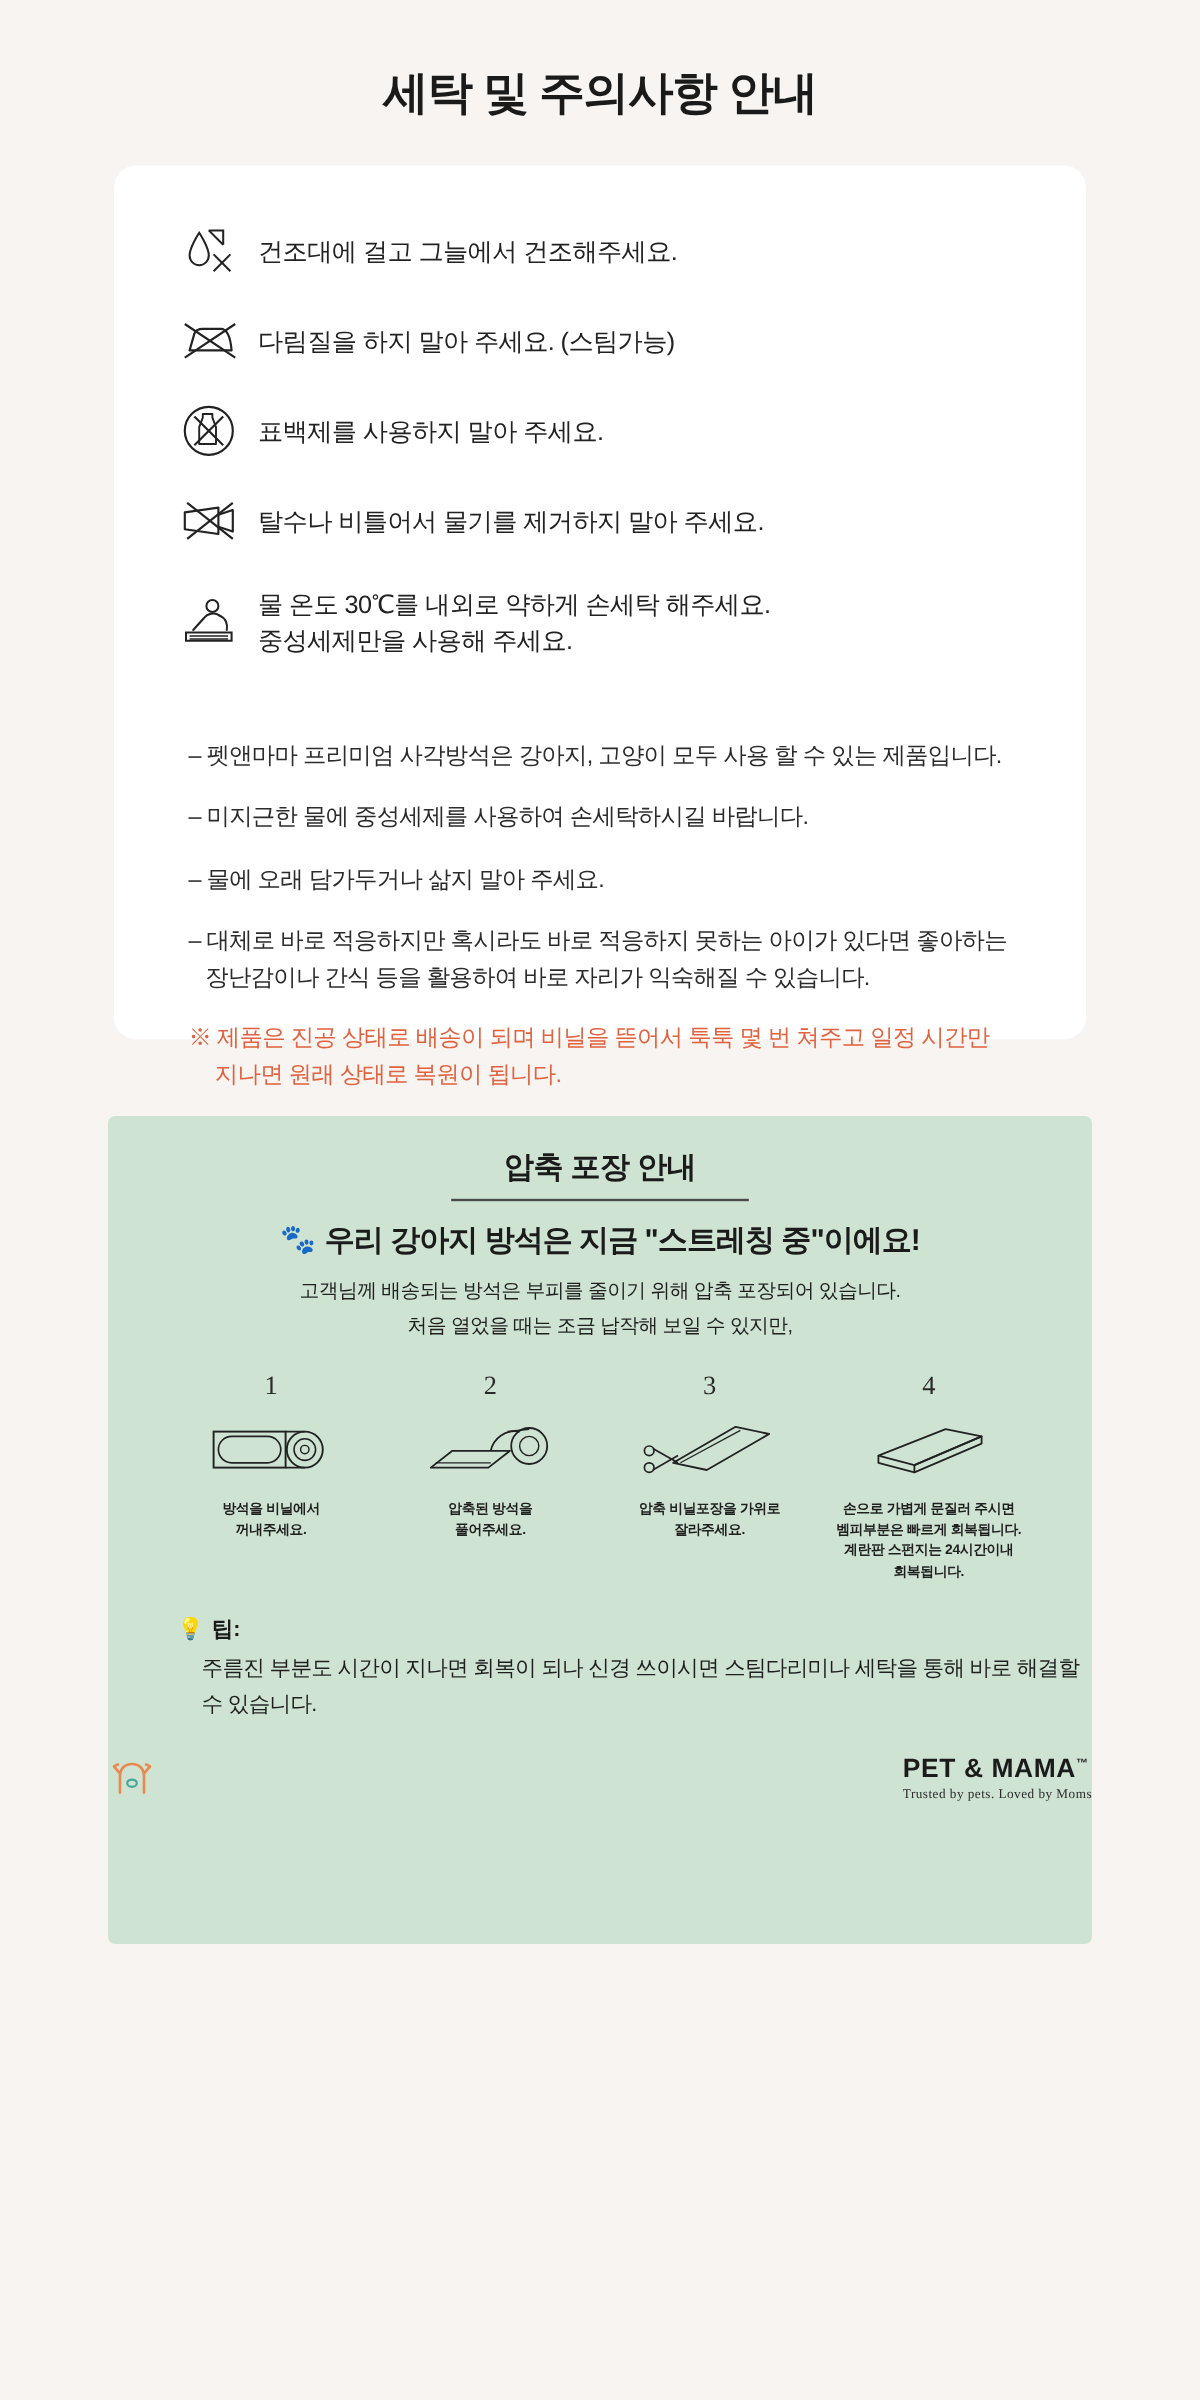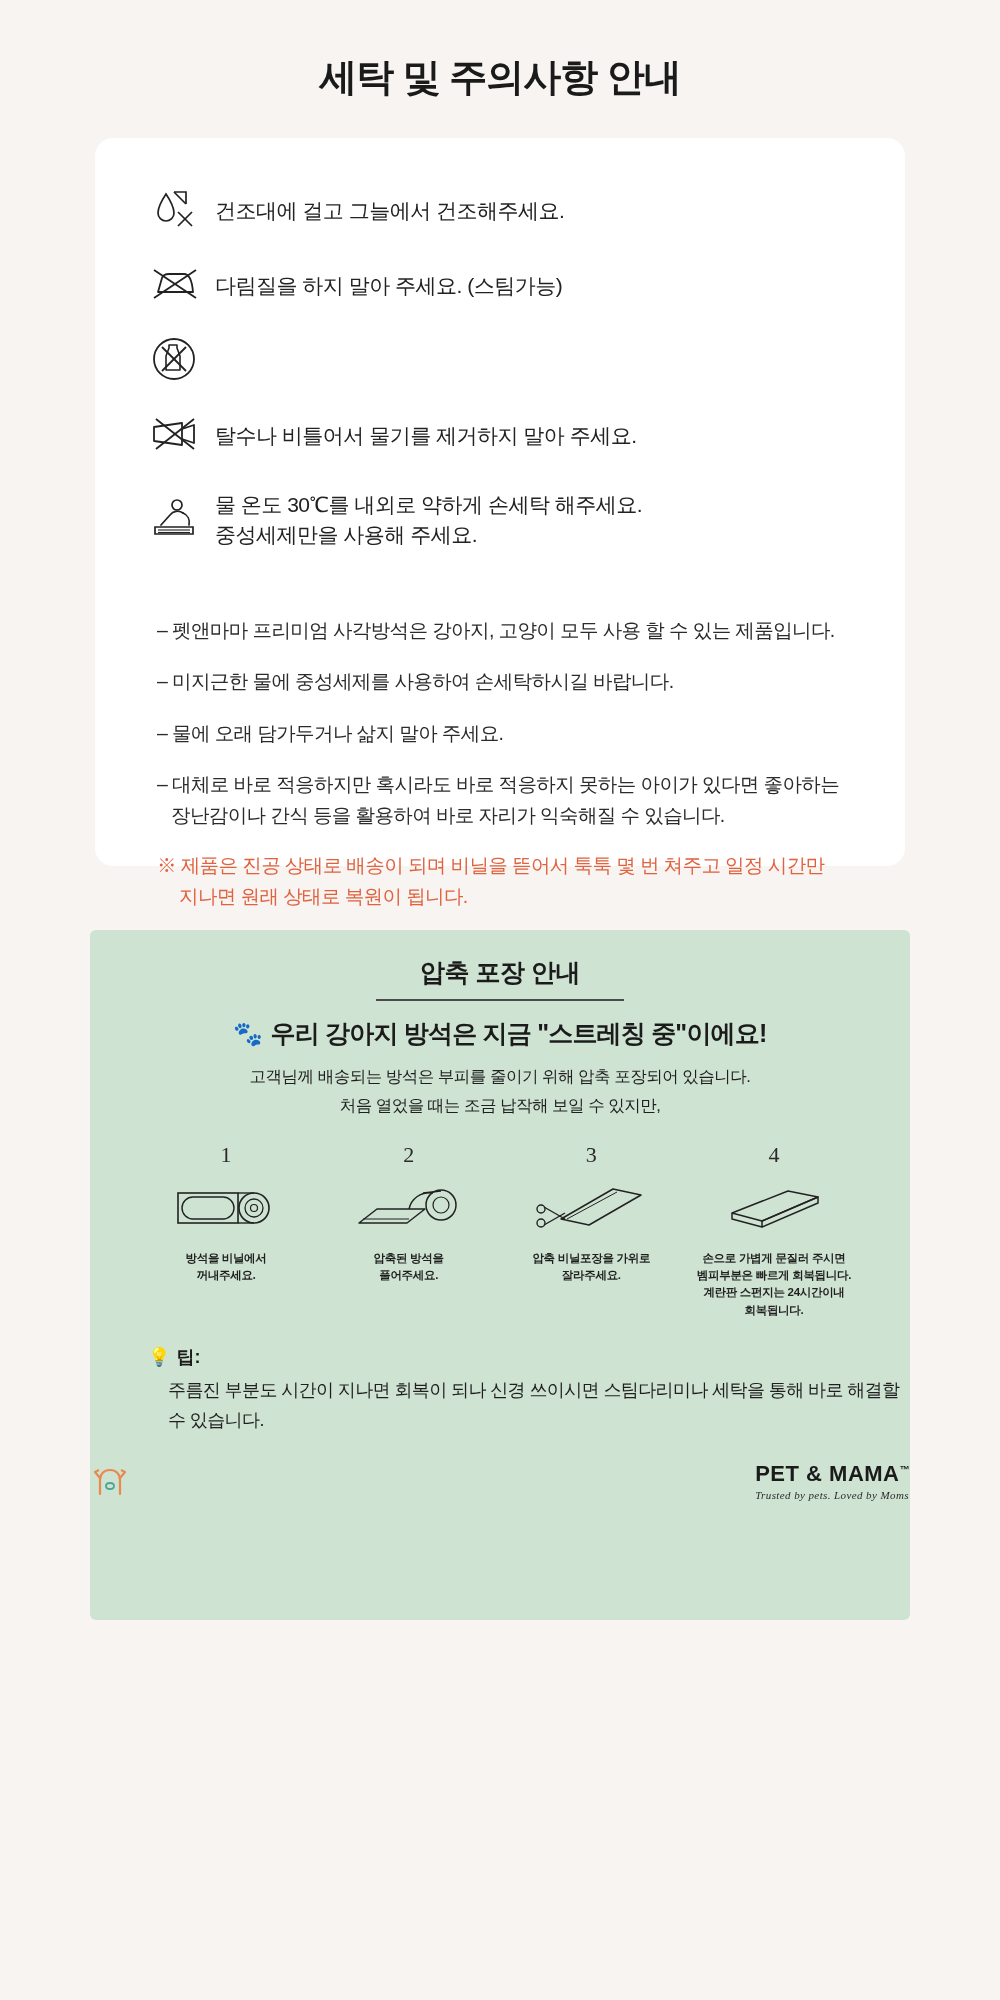--- a/index.html
+++ b/index.html
@@ -219,21 +219,20 @@
   }
   .brand-tm {
     font-size: 10px;
     vertical-align: super;
   }
   .brand-sub {
     text-align: center;
     font-size: 11px;
     color: #2b2b2b;
     font-family: "Liberation Serif", serif;
-    font-style: italic;
     margin-top: 2px;
     letter-spacing: 0.4px;
   }
   .brand-block { display: flex; flex-direction: column; align-items: flex-start; }
 </style>
 </head>
 <body>
 
 <div class="page">
 
@@ -269,20 +268,21 @@
 
       <li class="care-row">
         <span class="care-icon">
           <svg width="46" height="46" viewBox="0 0 46 46">
             <circle cx="23" cy="23" r="20" fill="none" stroke="#222" stroke-width="1.8"></circle>
             <path d="M18 12 L18 9 L26 9 L26 12 L29 20 L29 34 L15 34 L15 20 Z" fill="none" stroke="#222" stroke-width="1.6" stroke-linejoin="round"></path>
             <path d="M11 11 L35 35" stroke="#222" stroke-width="1.8"></path>
             <path d="M35 11 L11 35" stroke="#222" stroke-width="1.8"></path>
           </svg>
         </span>
+        <span class="care-text">표백제를 사용하지 말아 주세요.</span>
       </li>
 
       <li class="care-row">
         <span class="care-icon">
           <svg width="52" height="34" viewBox="0 0 52 34">
             <path d="M6 10 L34 6 L34 28 L6 24 Z" fill="none" stroke="#222" stroke-width="1.8" stroke-linejoin="round"></path>
             <path d="M34 12 L46 8 L46 26 L34 22" fill="none" stroke="#222" stroke-width="1.8" stroke-linejoin="round"></path>
             <path d="M8 2 L46 32" stroke="#222" stroke-width="1.8"></path>
             <path d="M46 2 L8 32" stroke="#222" stroke-width="1.8"></path>
           </svg>
@@ -340,21 +340,21 @@
           <svg width="120" height="56" viewBox="0 0 120 56">
             <rect x="12" y="14" width="60" height="30" fill="none" stroke="#222" stroke-width="1.6"></rect>
             <rect x="16" y="18" width="52" height="22" rx="11" fill="none" stroke="#222" stroke-width="1.4"></rect>
             <circle cx="88" cy="29" r="15" fill="none" stroke="#222" stroke-width="1.6"></circle>
             <circle cx="88" cy="29" r="9" fill="none" stroke="#222" stroke-width="1.3"></circle>
             <circle cx="88" cy="29" r="3.5" fill="none" stroke="#222" stroke-width="1.2"></circle>
             <path d="M72 14 L88 14" stroke="#222" stroke-width="1.4"></path>
             <path d="M72 44 L88 44" stroke="#222" stroke-width="1.4"></path>
           </svg>
         </div>
-        <div class="step-cap" style="white-space:pre-line;font-family:Liberation Serif, serif;">방석을 비닐에서
+        <div class="step-cap" style="white-space:pre-line;">방석을 비닐에서
 꺼내주세요.</div>
       </div>
 
       <div class="step">
         <div class="step-num">2</div>
         <div class="step-art">
           <svg width="120" height="56" viewBox="0 0 120 56">
             <path d="M10 44 L58 44 L76 30 L28 30 Z" fill="none" stroke="#222" stroke-width="1.5" stroke-linejoin="round"></path>
             <path d="M14 40 L60 40" stroke="#222" stroke-width="1"></path>
             <path d="M60 30 C62 20 72 12 84 14" fill="none" stroke="#222" stroke-width="1.5"></path>

